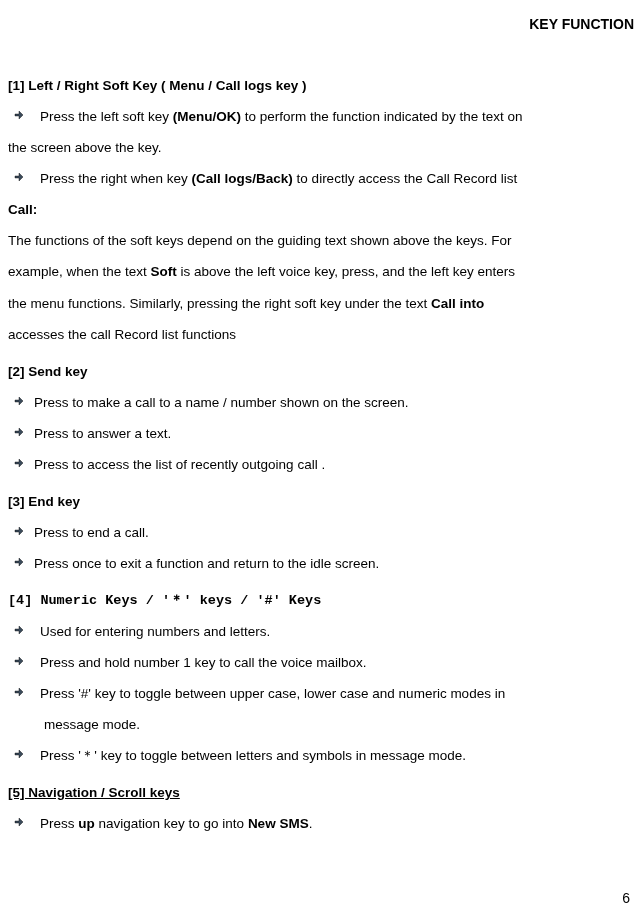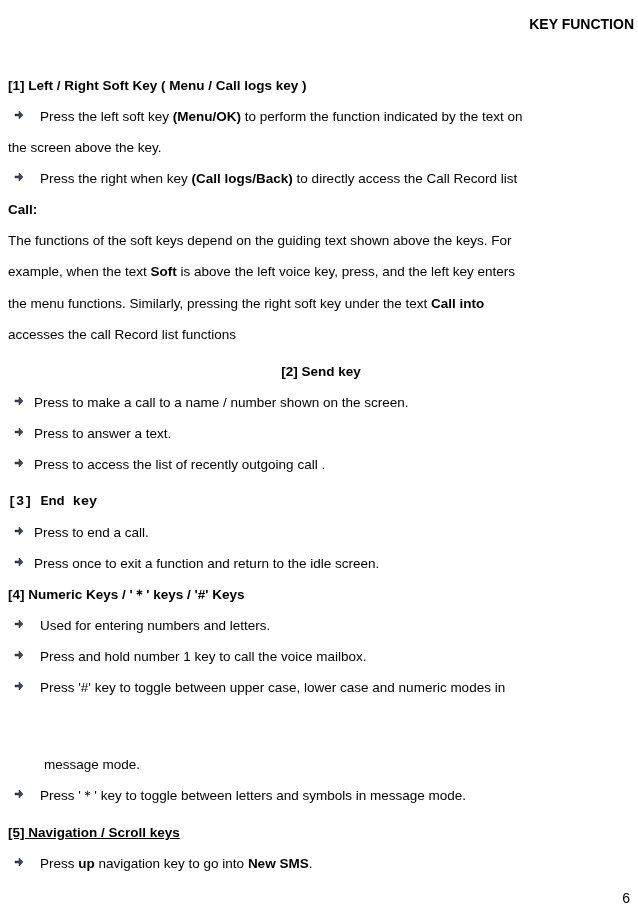--- a/index.html
+++ b/index.html
@@ -29,21 +29,21 @@
     .bullet-icon {
       flex: none;
       width: 10px;
       height: 10px;
       margin-top: 9px;
       margin-left: 6px;
       margin-right: 16px;
     }
     .bullet-icon.narrow { margin-right: 10px; }
     .bullet-text { flex: 1; }
-    .indent-text { padding-left: 36px; line-height: 2.3; margin-top: 46px; }
+    .indent-text { padding-left: 36px; line-height: 2.3; }
     .page-num {
       position: absolute;
       bottom: 8px;
       right: 8px;
       font-size: 14px;
     }
     .bold { font-weight: bold; }
   </style>
 </head>
 <body>
@@ -63,55 +63,55 @@
       <path d="M1 4 L5 4 L5 1 L9 5 L5 9 L5 6 L1 6 Z" fill="#3a4a5a" stroke="#000" stroke-width="0.4"></path>
     </svg>
   <div class="bullet-text"><span>Press the right when key </span><span class="bold">(Call logs/Back)</span><span> to directly access the Call Record list</span></div>
 </div>
 <div class="bold">Call:</div>
 <div>The functions of the soft keys depend on the guiding text shown above the keys. For</div>
 <div><span>example, when the text </span><span class="bold">Soft</span><span> is above the left voice key, press, and the left key enters</span></div>
 <div><span>the  menu  functions.  Similarly,  pressing  the  right  soft  key  under  the  text  </span><span class="bold">Call  into</span></div>
 <div>accesses the call Record list functions</div>
 
-<div class="section-head" style="margin-top:6px;text-align:center;">[2]   Send  key</div>
+<div class="section-head" style="margin-top:6px;">[2]   Send  key</div>
 <div class="bullet-row">
   <svg class="bullet-icon narrow" viewBox="0 0 10 10">
       <path d="M1 4 L5 4 L5 1 L9 5 L5 9 L5 6 L1 6 Z" fill="#3a4a5a" stroke="#000" stroke-width="0.4"></path>
     </svg>
   <div class="bullet-text">Press to make a call to a name / number shown on the screen.</div>
 </div>
 <div class="bullet-row">
   <svg class="bullet-icon narrow" viewBox="0 0 10 10">
       <path d="M1 4 L5 4 L5 1 L9 5 L5 9 L5 6 L1 6 Z" fill="#3a4a5a" stroke="#000" stroke-width="0.4"></path>
     </svg>
   <div class="bullet-text">Press to answer a text.</div>
 </div>
 <div class="bullet-row">
   <svg class="bullet-icon narrow" viewBox="0 0 10 10">
       <path d="M1 4 L5 4 L5 1 L9 5 L5 9 L5 6 L1 6 Z" fill="#3a4a5a" stroke="#000" stroke-width="0.4"></path>
     </svg>
   <div class="bullet-text">Press to access the list of recently outgoing call .</div>
 </div>
 
-<div class="section-head" style="margin-top:6px;font-family:Liberation Mono, monospace;">[3]   End  key</div>
+<div class="section-head" style="margin-top:6px;">[3]   End  key</div>
 <div class="bullet-row">
   <svg class="bullet-icon narrow" viewBox="0 0 10 10">
       <path d="M1 4 L5 4 L5 1 L9 5 L5 9 L5 6 L1 6 Z" fill="#3a4a5a" stroke="#000" stroke-width="0.4"></path>
     </svg>
   <div class="bullet-text">Press to end a call.</div>
 </div>
 <div class="bullet-row">
   <svg class="bullet-icon narrow" viewBox="0 0 10 10">
       <path d="M1 4 L5 4 L5 1 L9 5 L5 9 L5 6 L1 6 Z" fill="#3a4a5a" stroke="#000" stroke-width="0.4"></path>
     </svg>
   <div class="bullet-text">Press once to exit a function and return to the idle screen.</div>
 </div>
 
-<div class="section-head" style="">[4]   Numeric  Keys  /  '＊'  keys  /  '#'  Keys</div>
+<div class="section-head" style="margin-top:6px;font-family:Liberation Mono, monospace;">[4]   Numeric  Keys  /  '＊'  keys  /  '#'  Keys</div>
 <div class="bullet-row">
   <svg class="bullet-icon" viewBox="0 0 10 10">
       <path d="M1 4 L5 4 L5 1 L9 5 L5 9 L5 6 L1 6 Z" fill="#3a4a5a" stroke="#000" stroke-width="0.4"></path>
     </svg>
   <div class="bullet-text">Used for entering numbers and letters.</div>
 </div>
 <div class="bullet-row">
   <svg class="bullet-icon" viewBox="0 0 10 10">
       <path d="M1 4 L5 4 L5 1 L9 5 L5 9 L5 6 L1 6 Z" fill="#3a4a5a" stroke="#000" stroke-width="0.4"></path>
     </svg>

